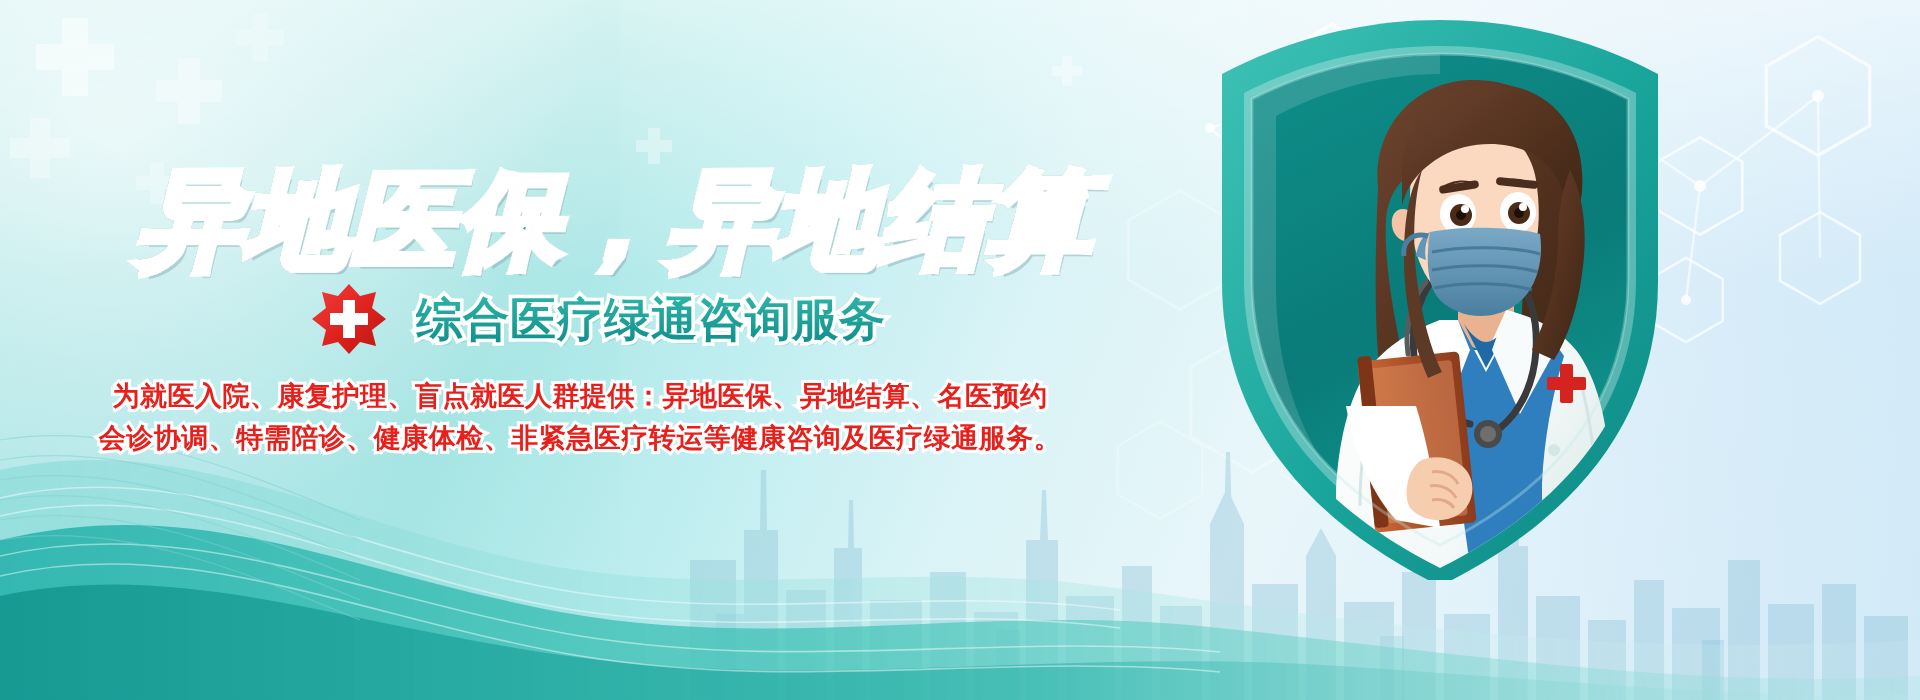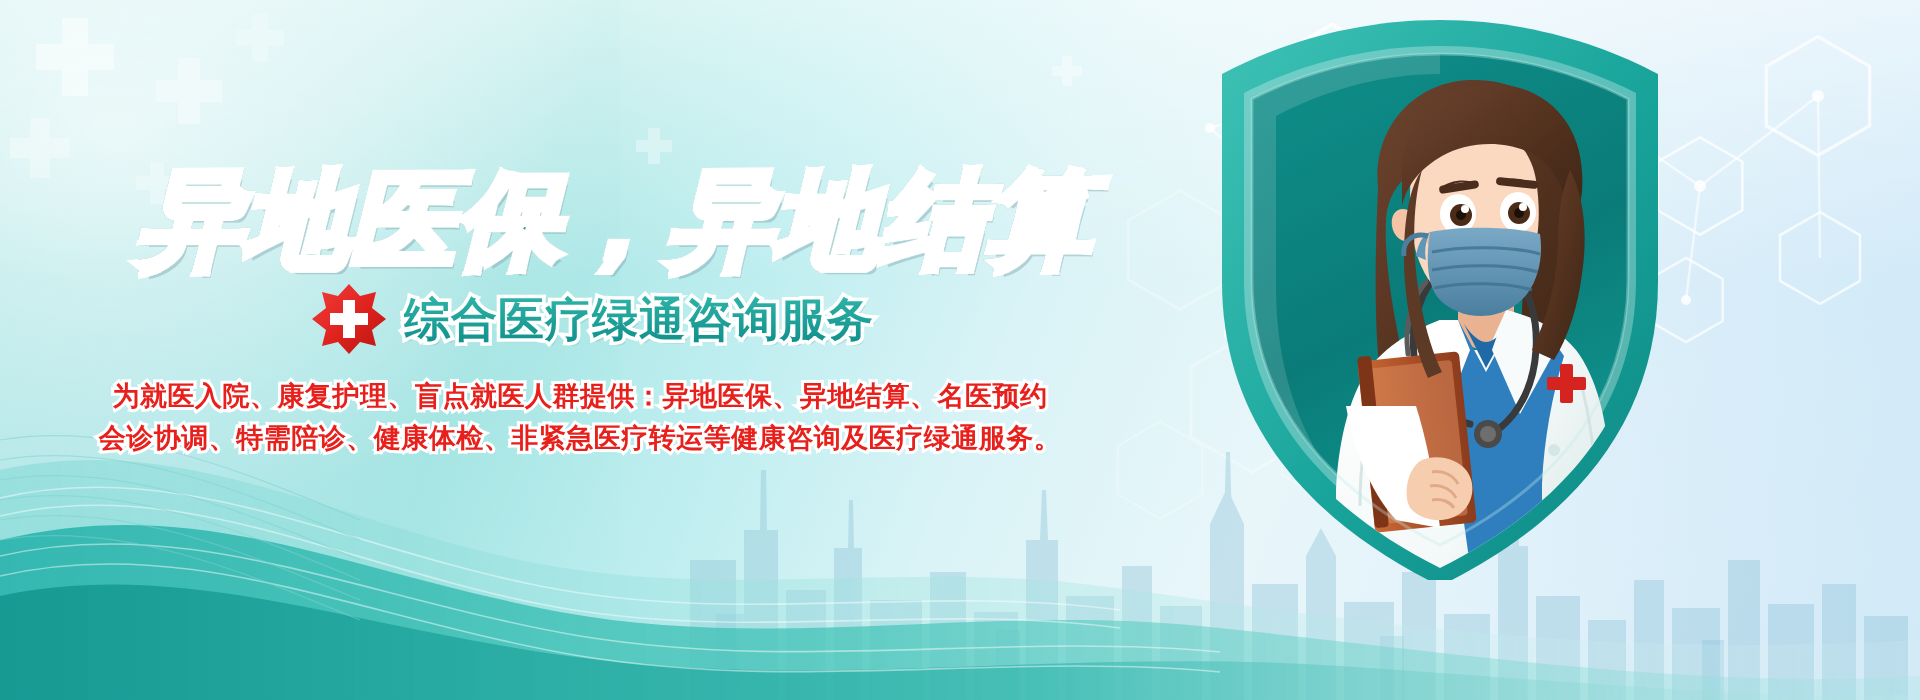--- a/index.html
+++ b/index.html
@@ -66,21 +66,21 @@
     -webkit-text-stroke:11px #ffffff;
     text-shadow:5px 7px 0 rgba(60,120,130,.17);
     white-space:nowrap;
     z-index:1;
   }
   .title-fill{z-index:2;}
 
   
   #subtitle-row{
     position:absolute;left:310px;top:282px;
-    display:flex;align-items:center;gap:16px;
+    display:flex;align-items:center;gap:28px;
   }
   .cross-badge{position:relative;width:78px;height:74px;flex:none;}
   .cross-badge svg{display:block;}
 
   .subtitle-wrap{position:relative;height:60px;}
   .subtitle-outline{
     position:absolute;left:0;top:0;
     font-size:46px;font-weight:bold;letter-spacing:1px;
     color:#fff;-webkit-text-stroke:7px #ffffff;
     text-shadow:3px 4px 0 rgba(60,120,130,.16);

